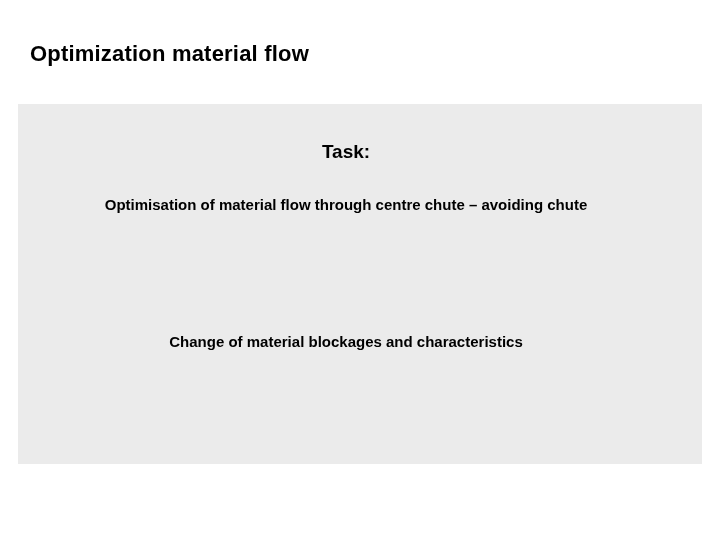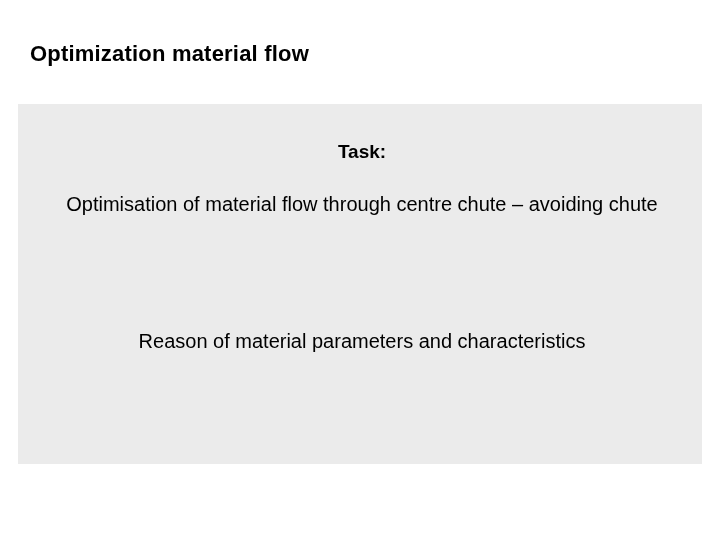--- a/index.html
+++ b/index.html
@@ -58,32 +58,32 @@
   .white-gutter-right {
     position: absolute;
     left: 702px;
     top: 104px;
     width: 18px;
     height: 360px;
     background: #ffffff;
   }
   .text-block {
     position: absolute;
-    left: 20px;
+    left: 4px;
     width: 684px;
     text-align: center;
     color: #000000;
   }
   .heading {
     font-size: 19px;
     font-weight: bold;
   }
   .body-line {
-    font-size: 20px;
-    font-weight: normal;
+    font-size: 15px;
+    font-weight: bold;
     line-height: 21px;
   }
   #task-heading { top: 141px; }
   #task-body { top: 194px; }
   #reason-heading { top: 279px; }
   #reason-body { top: 331px; }
 
   
   .footer {
     position: absolute;
@@ -106,21 +106,21 @@
   <div class="content-band"></div>
   <div class="white-gutter-left"></div>
   <div class="white-gutter-right"></div>
 
   <div class="text-block heading" id="task-heading">Task:</div>
   <div class="text-block" id="task-body">
     <div class="body-line">Optimisation of material flow through centre chute – avoiding chute</div>
   </div>
 
   <div class="text-block" id="reason-body">
-    <div class="body-line">Reason of material parameters and characteristics</div>
+    <div class="body-line">Change of material blockages and characteristics</div>
   </div>
 
   <div class="footer">
     
     
     
     
     
     
   </div>

